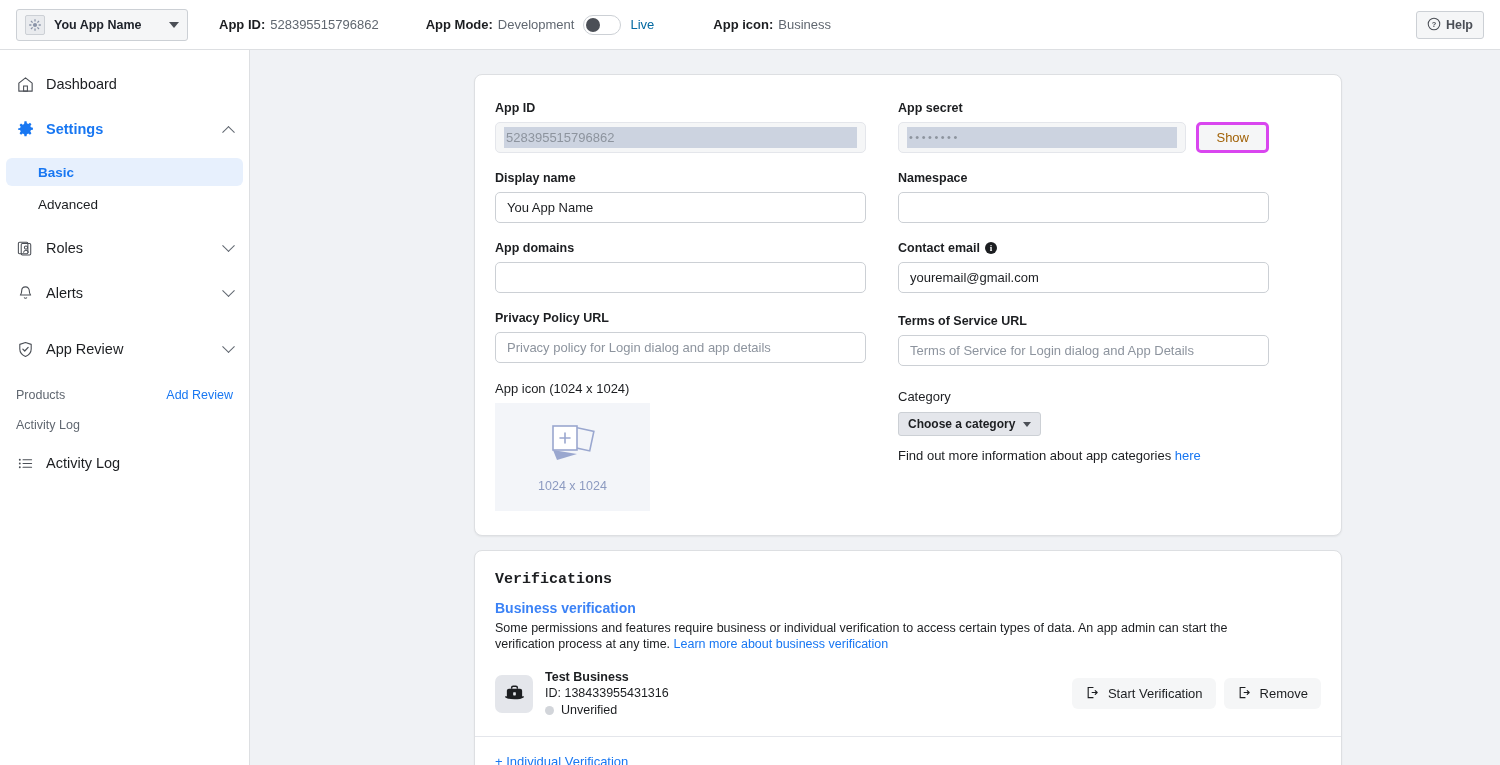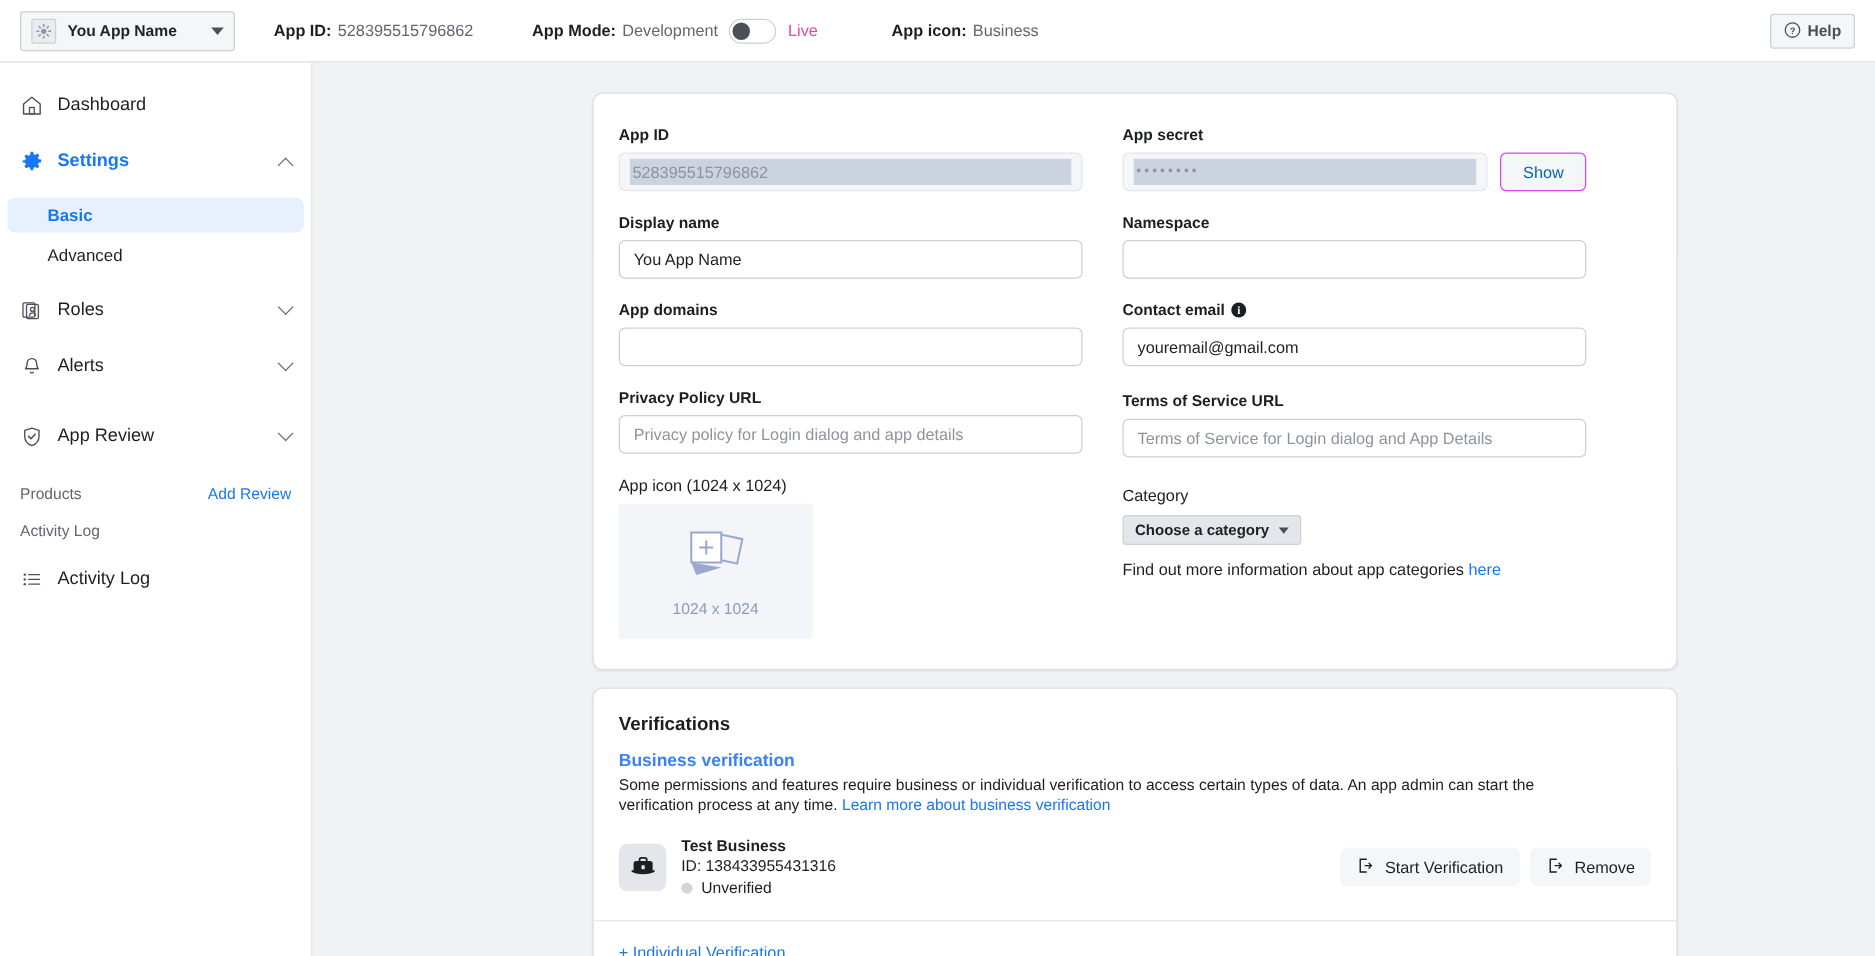--- a/index.html
+++ b/index.html
@@ -57,21 +57,21 @@
     width: 38px; height: 20px; border-radius: 10px;
     border: 1px solid #ccd0d5; background: #fff;
     margin: 0 9px; position: relative; cursor: pointer;
     flex: 0 0 38px;
   }
   .toggle .knob {
     position: absolute; top: 2px; left: 2px;
     width: 14px; height: 14px; border-radius: 50%;
     background: #4b4f56;
   }
-  .live-label { color: #ec4899; font-size: 13px; }
+  .live-label { color: #0369a1; font-size: 13px; }
 
   .help-btn {
     position: absolute; right: 16px; top: 11px;
     height: 28px; padding: 0 10px;
     border: 1px solid #ccd0d5; border-radius: 3px;
     background: #f5f6f7; cursor: pointer;
     display: flex; align-items: center; gap: 5px;
     font-size: 12.5px; font-weight: bold; color: #4b4f56;
   }
 
@@ -170,22 +170,22 @@
     font-size: 13px; line-height: 19px;
     padding: 1px 2px; white-space: nowrap;
   }
   .ro-hl.fill { flex: 1; }
   .dots { letter-spacing: 2.5px; color: #8d949e; font-size: 11px; }
 
   .secret-row { display: flex; align-items: center; gap: 10px; }
   .secret-row .ro-wrap { flex: 1; }
   .show-btn {
     height: 31px; padding: 0 17px;
-    background: #f5f6f7; border: 1px solid #d946ef; border-radius: 5px;
-    font-size: 13px; color: #0369a1; cursor: pointer;
+    background: #f5f6f7; border: 3px solid #d946ef; border-radius: 5px;
+    font-size: 13px; color: #a16207; cursor: pointer;
     font-family: "Liberation Sans", sans-serif;
   }
 
   .icon-drop {
     width: 155px; height: 108px;
     background: #f3f5f9;
     display: flex; flex-direction: column;
     align-items: center; justify-content: center; gap: 8px;
     cursor: pointer;
   }
@@ -200,21 +200,21 @@
   .cat-btn .tri {
     width: 0; height: 0;
     border-left: 4px solid transparent; border-right: 4px solid transparent;
     border-top: 5px solid #4b4f56;
   }
   .cat-note { font-size: 13px; color: #1c1e21; margin-top: 12px; }
   .lnk { color: #1877f2; cursor: pointer; }
 
   
   .verif-pad { padding: 0 20px; }
-  .verif-title { font-size: 15px; font-weight: bold; color: #1c1e21; }
+  .verif-title { font-size: 15px; font-weight: bold; color: #1c1e21; font-family: Liberation Mono, monospace; }
   .sub-title { font-size: 14px; font-weight: bold; color: #3b82f6; margin-top: 12px; }
   .verif-desc { font-size: 12.5px; color: #1c1e21; line-height: 16px; margin-top: 4px; max-width: 752px; }
 
   .biz-row { display: flex; align-items: center; margin-top: 18px; padding-bottom: 19px; }
   .biz-avatar {
     width: 38px; height: 38px; flex: 0 0 38px;
     background: #e4e6eb; border-radius: 7px;
     display: flex; align-items: center; justify-content: center;
   }
   .biz-meta { margin-left: 12px; }

